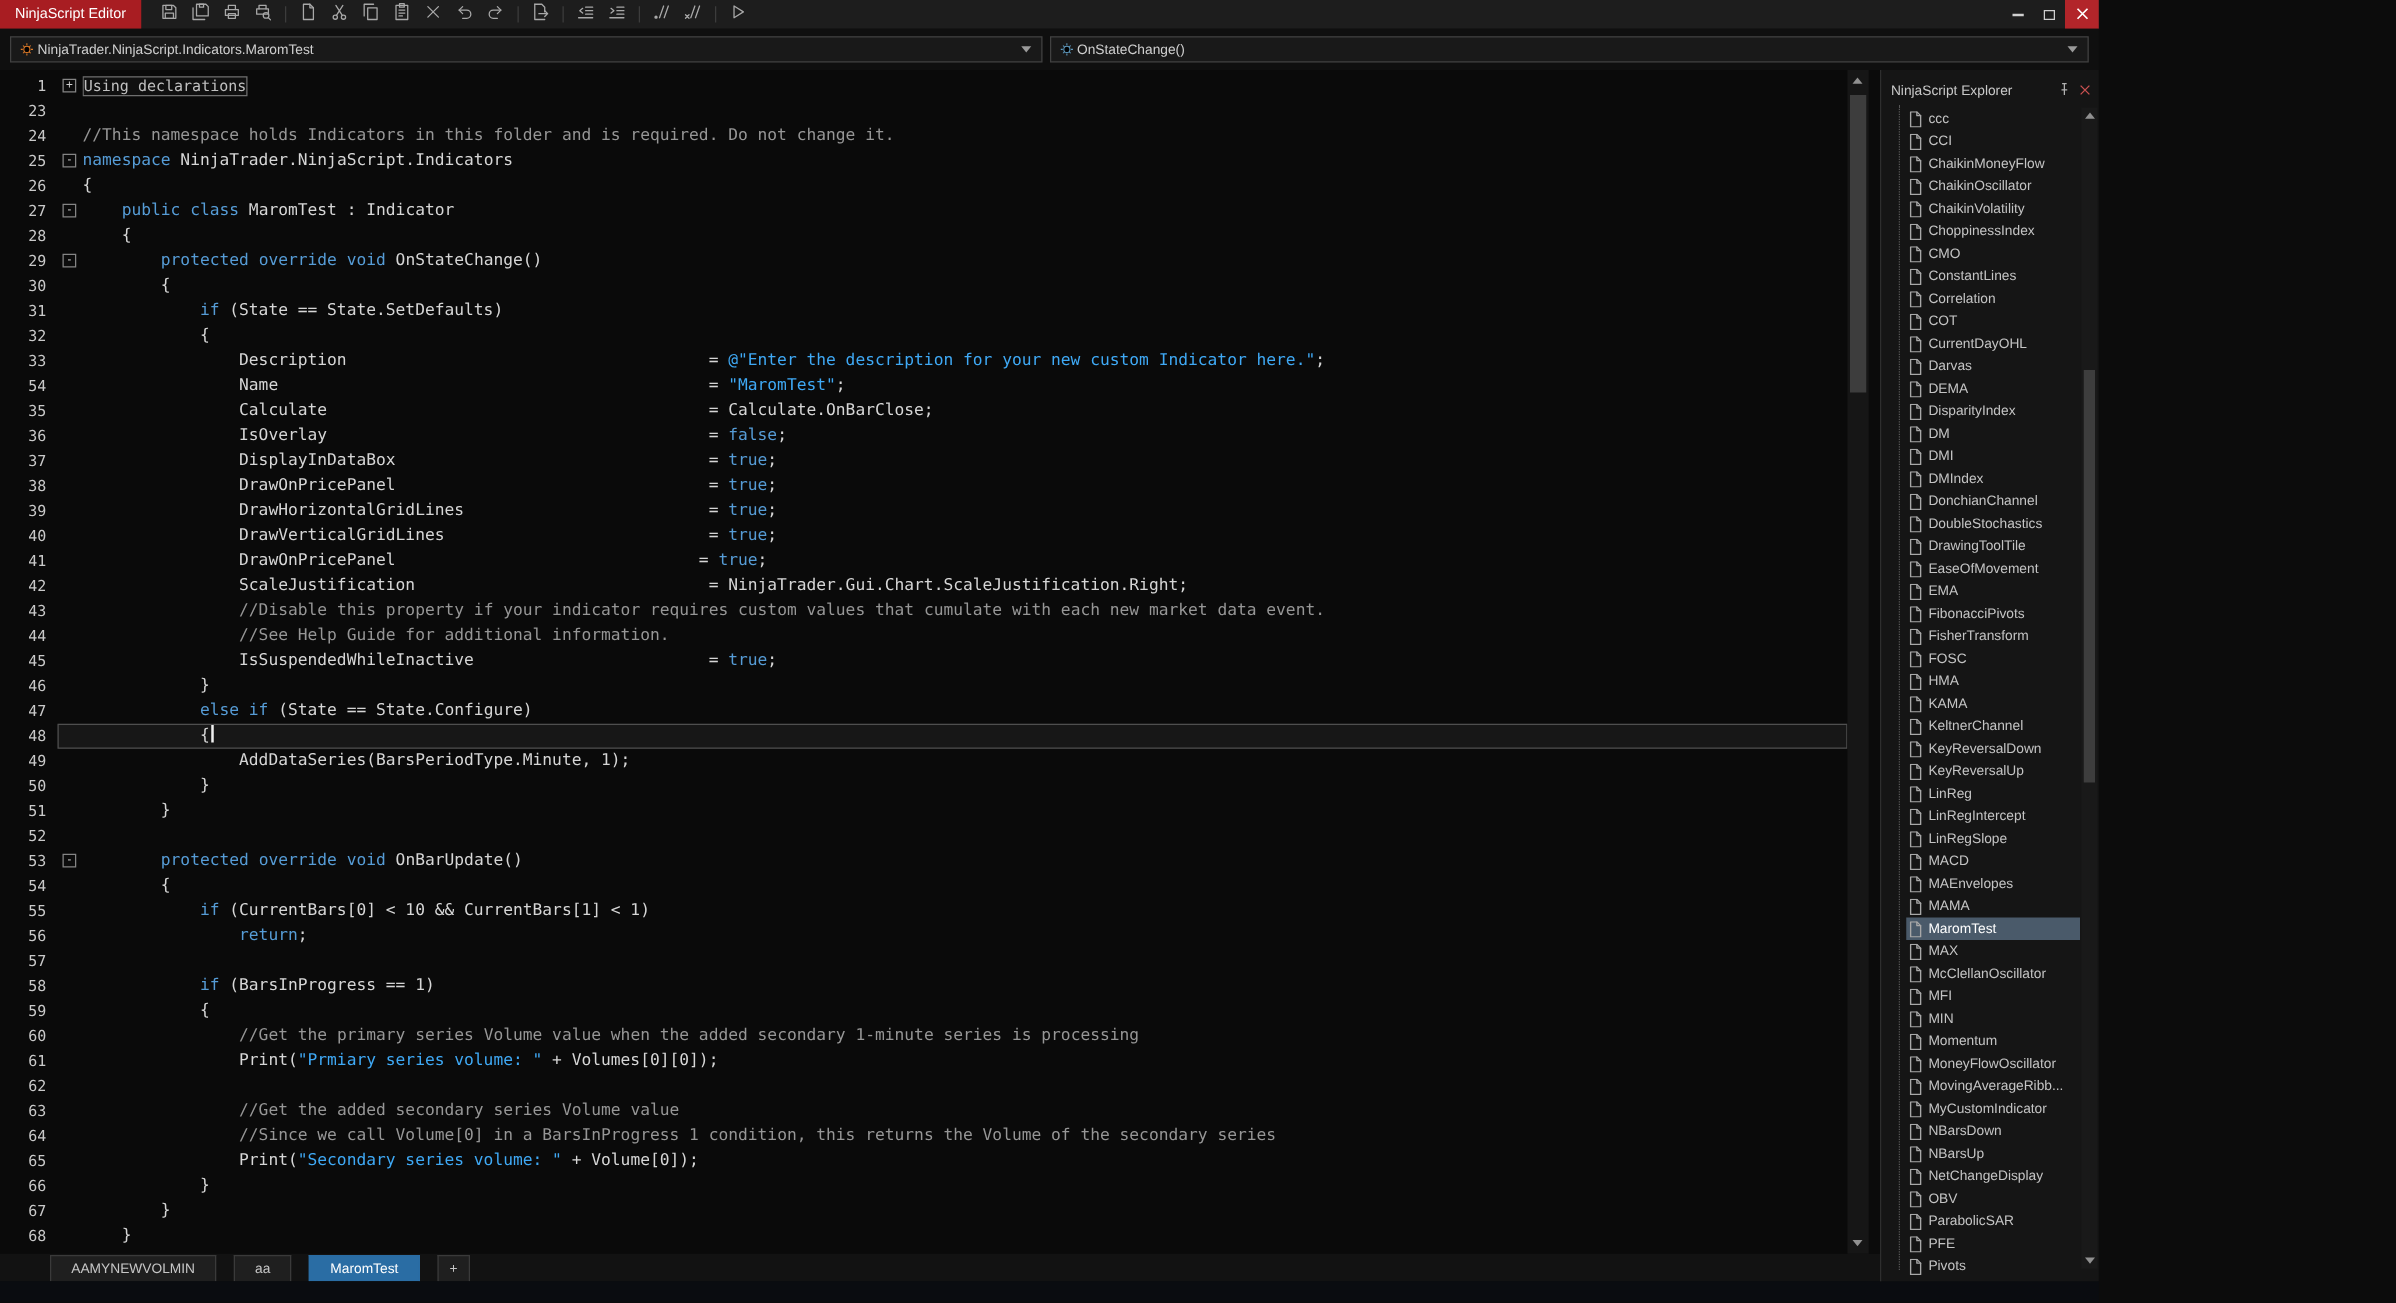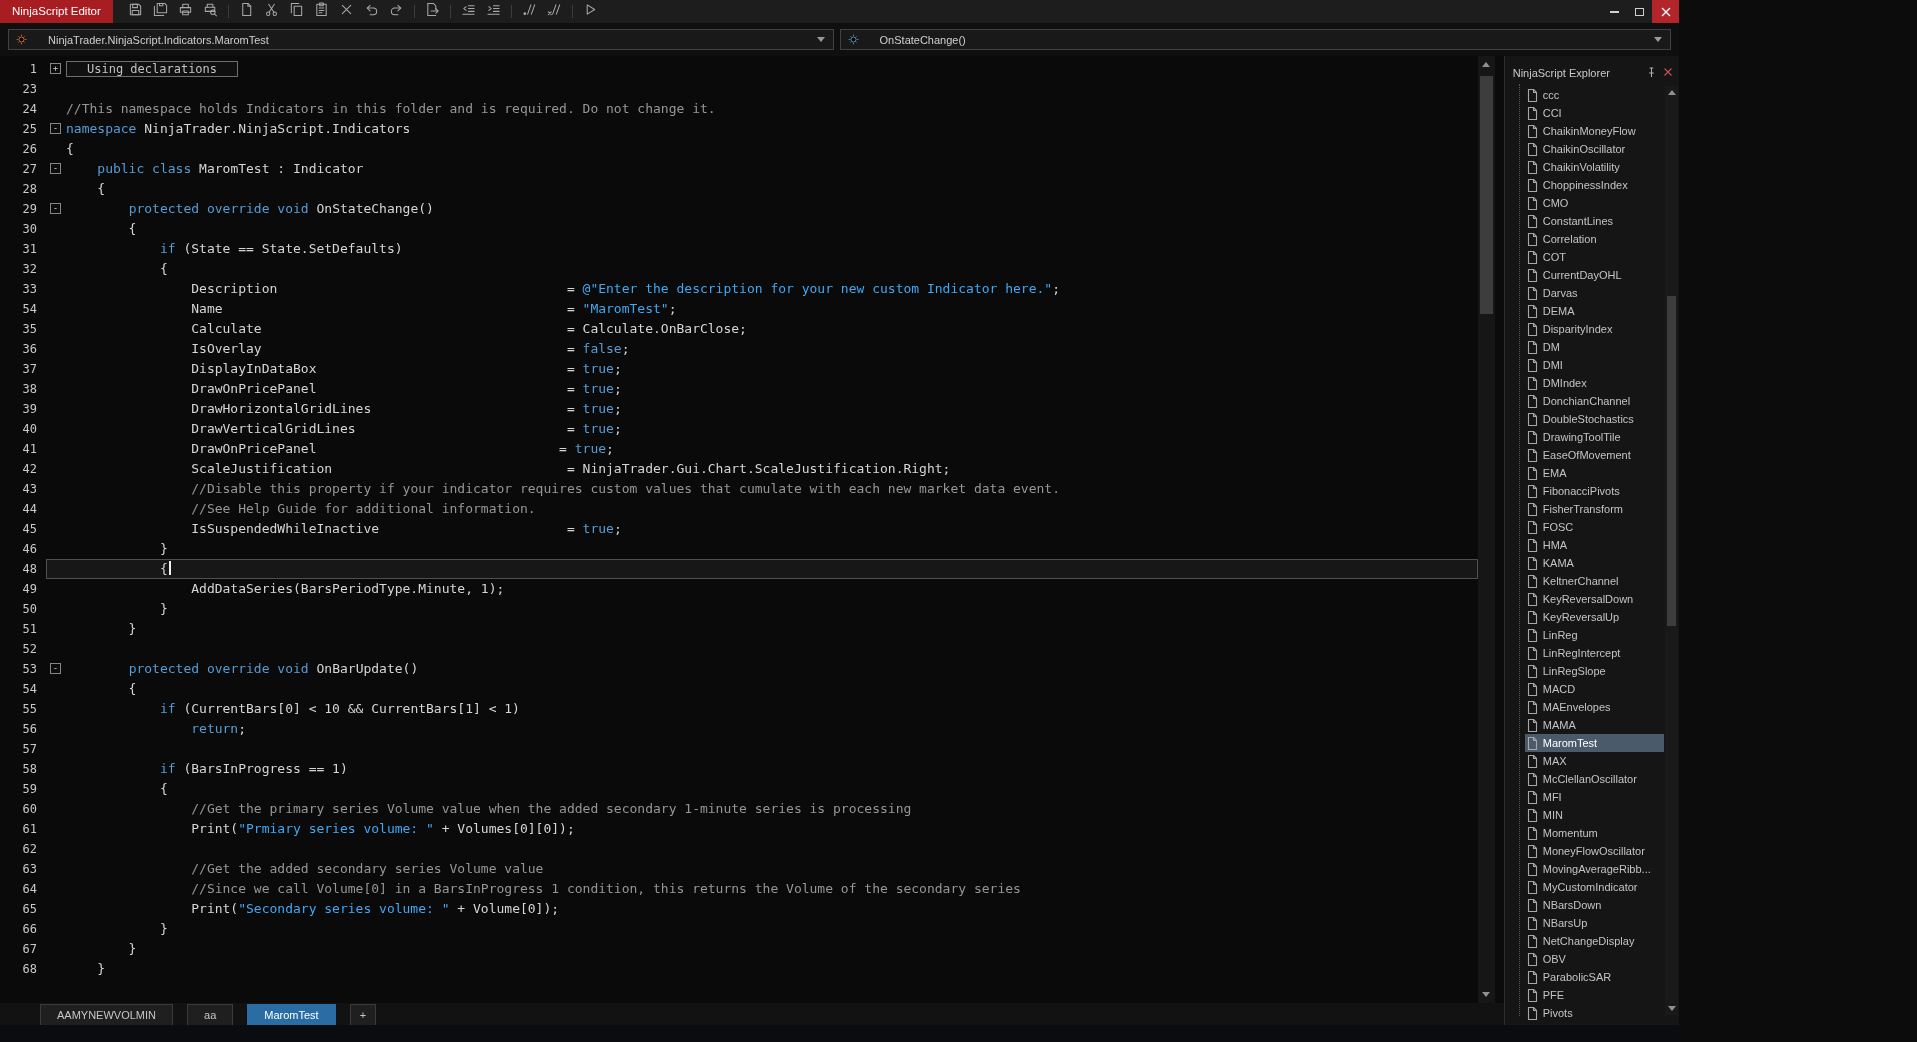--- a/index.html
+++ b/index.html
@@ -19,21 +19,21 @@
   .win-btn { width:25px; height:100%; display:flex; align-items:center; justify-content:center; }
   .glyph-min { width:9px; height:2px; background:#cfcfcf; }
   .glyph-max { width:9px; height:8px; border:1px solid #cfcfcf; }
   .win-btn.close { background:#b2252a; width:27px; }
   .win-btn.close svg { stroke:#ffffff; stroke-width:1.4; }
 
   
   .navrow { flex:0 0 33px; background:#0f0f0f; display:flex; align-items:center; gap:6px;
             padding:0 8px; }
   .combo { height:21px; background:#191919; border:1px solid #414141; display:flex;
-           align-items:center; font-size:11px; color:#cfcfcf; padding:0 6px; gap:20px; white-space:nowrap; }
+           align-items:center; font-size:11px; color:#cfcfcf; padding:0 6px; gap:2px; white-space:nowrap; }
   .combo-type { width:842px; }
   .combo-member { width:848px; }
   .combo-caret { width:0; height:0; border-left:4px solid transparent; border-right:4px solid transparent;
                  border-top:5px solid #9a9a9a; margin-left:auto; margin-right:2px; }
   .combo-ic { display:flex; align-items:center; }
 
   
   .middle { flex:1; display:flex; min-height:0; }
   .left-col { width:1717px; display:flex; flex-direction:column; min-height:0; }
 
@@ -44,21 +44,21 @@
           font-size:13px; line-height:20px; white-space:pre; }
   .ln { flex:0 0 46px; text-align:right; padding-right:9px; color:#c9c9c9; font-size:12px; }
   .linebody { flex:1; display:flex; min-width:0; }
   .foldcol { flex:0 0 20px; position:relative; }
   .foldbox { position:absolute; left:4px; top:4px; width:11px; height:11px; border:1px solid #858585;
              background:#0c0c0c; color:#d0d0d0; font-size:9px; line-height:9px; text-align:center; }
   .codetext { flex:1; white-space:pre; min-width:0; overflow:hidden; }
   .pln { color:#d6d6d6; } .kw { color:#569cd6; } .str { color:#3fa9f5; } .com { color:#969696; }
   .line.current .linebody { background:#171717; outline:1px solid #4f4f4f; outline-offset:-1px; }
   .caret { display:inline-block; width:2px; height:14px; background:#f0f0f0; vertical-align:-2px; margin-left:1px; }
-  .collapsed-box { border:1px solid #6f6f6f; padding:0 20px; color:#c0c0c0; background:#101010; font-size:12px; }
+  .collapsed-box { border:1px solid #6f6f6f; padding:0 0; color:#c0c0c0; background:#101010; font-size:12px; }
 
   
   .vscroll { flex:0 0 17px; background:#161616; position:relative; }
   .editor-gap { flex:0 0 9px; background:#0b0b0b; }
   .sb-btn { position:absolute; left:0; width:17px; height:17px; display:flex; align-items:center; justify-content:center; }
   .sb-btn.top { top:0; } .sb-btn.bottom { bottom:0; }
   .tri-up { width:0; height:0; border-left:4px solid transparent; border-right:4px solid transparent;
             border-bottom:5px solid #909090; }
   .tri-down { width:0; height:0; border-left:4px solid transparent; border-right:4px solid transparent;
               border-top:5px solid #909090; }
@@ -278,20 +278,21 @@
             <div class="line"><div class="ln">37</div><div class="linebody"><div class="foldcol"></div><div class="codetext"><span class="pln">                DisplayInDataBox                                = </span><span class="kw">true</span><span class="pln">;</span></div></div></div>
             <div class="line"><div class="ln">38</div><div class="linebody"><div class="foldcol"></div><div class="codetext"><span class="pln">                DrawOnPricePanel                                = </span><span class="kw">true</span><span class="pln">;</span></div></div></div>
             <div class="line"><div class="ln">39</div><div class="linebody"><div class="foldcol"></div><div class="codetext"><span class="pln">                DrawHorizontalGridLines                         = </span><span class="kw">true</span><span class="pln">;</span></div></div></div>
             <div class="line"><div class="ln">40</div><div class="linebody"><div class="foldcol"></div><div class="codetext"><span class="pln">                DrawVerticalGridLines                           = </span><span class="kw">true</span><span class="pln">;</span></div></div></div>
             <div class="line"><div class="ln">41</div><div class="linebody"><div class="foldcol"></div><div class="codetext"><span class="pln">                DrawOnPricePanel                               = </span><span class="kw">true</span><span class="pln">;</span></div></div></div>
             <div class="line"><div class="ln">42</div><div class="linebody"><div class="foldcol"></div><div class="codetext"><span class="pln">                ScaleJustification                              = </span><span class="pln">NinjaTrader.Gui.Chart.ScaleJustification.Right;</span></div></div></div>
             <div class="line"><div class="ln">43</div><div class="linebody"><div class="foldcol"></div><div class="codetext"><span class="pln">                </span><span class="com">//Disable this property if your indicator requires custom values that cumulate with each new market data event.</span></div></div></div>
             <div class="line"><div class="ln">44</div><div class="linebody"><div class="foldcol"></div><div class="codetext"><span class="pln">                </span><span class="com">//See Help Guide for additional information.</span></div></div></div>
             <div class="line"><div class="ln">45</div><div class="linebody"><div class="foldcol"></div><div class="codetext"><span class="pln">                IsSuspendedWhileInactive                        = </span><span class="kw">true</span><span class="pln">;</span></div></div></div>
             <div class="line"><div class="ln">46</div><div class="linebody"><div class="foldcol"></div><div class="codetext"><span class="pln">            }</span></div></div></div>
+            <div class="line"><div class="ln">47</div><div class="linebody"><div class="foldcol"></div><div class="codetext"><span class="pln">            </span><span class="kw">else</span><span class="pln"> </span><span class="kw">if</span><span class="pln"> (State == State.Configure)</span></div></div></div>
             <div class="line current"><div class="ln">48</div><div class="linebody"><div class="foldcol"></div><div class="codetext"><span class="pln">            {</span><span class="caret"></span></div></div></div>
             <div class="line"><div class="ln">49</div><div class="linebody"><div class="foldcol"></div><div class="codetext"><span class="pln">                AddDataSeries(BarsPeriodType.Minute, 1);</span></div></div></div>
             <div class="line"><div class="ln">50</div><div class="linebody"><div class="foldcol"></div><div class="codetext"><span class="pln">            }</span></div></div></div>
             <div class="line"><div class="ln">51</div><div class="linebody"><div class="foldcol"></div><div class="codetext"><span class="pln">        }</span></div></div></div>
             <div class="line"><div class="ln">52</div><div class="linebody"><div class="foldcol"></div><div class="codetext"></div></div></div>
             <div class="line"><div class="ln">53</div><div class="linebody"><div class="foldcol"><div class="foldbox">-</div></div><div class="codetext"><span class="pln">        </span><span class="kw">protected</span><span class="pln"> </span><span class="kw">override</span><span class="pln"> </span><span class="kw">void</span><span class="pln"> OnBarUpdate()</span></div></div></div>
             <div class="line"><div class="ln">54</div><div class="linebody"><div class="foldcol"></div><div class="codetext"><span class="pln">        {</span></div></div></div>
             <div class="line"><div class="ln">55</div><div class="linebody"><div class="foldcol"></div><div class="codetext"><span class="pln">            </span><span class="kw">if</span><span class="pln"> (CurrentBars[0] &lt; 10 &amp;&amp; CurrentBars[1] &lt; 1)</span></div></div></div>
             <div class="line"><div class="ln">56</div><div class="linebody"><div class="foldcol"></div><div class="codetext"><span class="pln">                </span><span class="kw">return</span><span class="pln">;</span></div></div></div>
             <div class="line"><div class="ln">57</div><div class="linebody"><div class="foldcol"></div><div class="codetext"></div></div></div>

